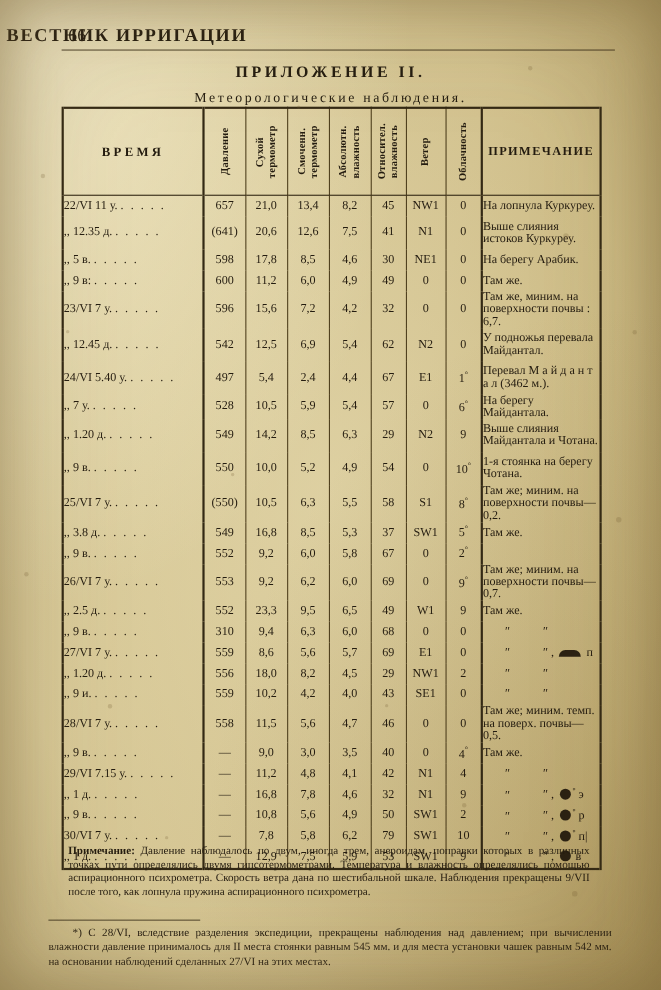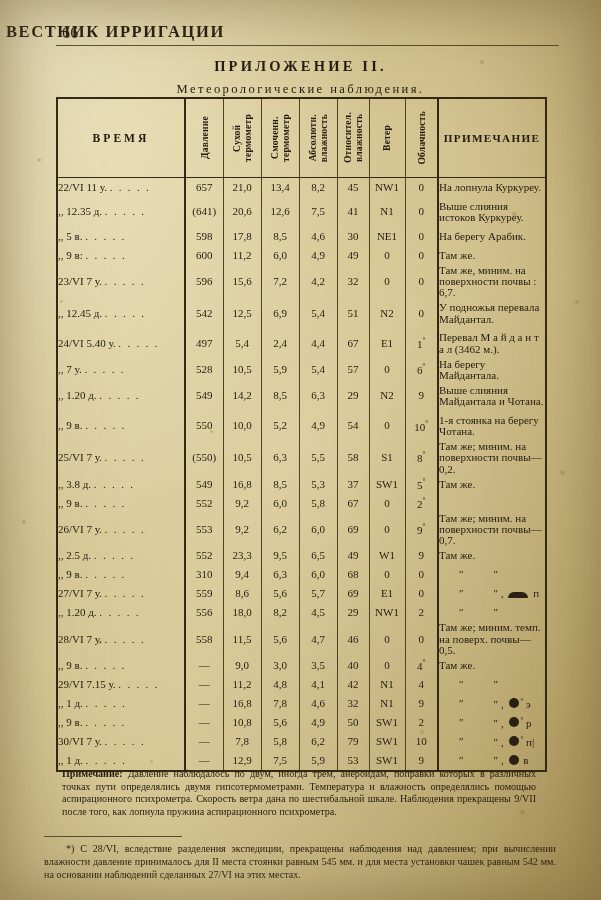--- a/index.html
+++ b/index.html
@@ -218,21 +218,21 @@
           <td class="c-num">0</td>
           <td class="c-num">0</td>
           <td class="c-note" style="border-left:2.2px solid #332914;border-right:2.2px solid #332914">Там же, миним. на поверхности почвы : 6,7.</td>
         </tr>
         <tr class="rowtall">
           <td class="c-time" style="border-left:2.2px solid #332914">,,      12.45 д. <span class="dots">. . . . .</span></td>
           <td class="c-num" style="border-left:2.2px solid #332914">542</td>
           <td class="c-num">12,5</td>
           <td class="c-num">6,9</td>
           <td class="c-num">5,4</td>
-          <td class="c-num">51</td>
+          <td class="c-num">62</td>
           <td class="c-num">N2</td>
           <td class="c-num">0</td>
           <td class="c-note" style="border-left:2.2px solid #332914;border-right:2.2px solid #332914">У подножья перевала Майдантал.</td>
         </tr>
         <tr class="rowtall">
           <td class="c-time" style="border-left:2.2px solid #332914">24/VI 5.40 у. <span class="dots">. . . . .</span></td>
           <td class="c-num" style="border-left:2.2px solid #332914">497</td>
           <td class="c-num">5,4</td>
           <td class="c-num">2,4</td>
           <td class="c-num">4,4</td>
@@ -353,20 +353,31 @@
         </tr>
         <tr class="rowpad">
           <td class="c-time" style="border-left:2.2px solid #332914">,,      1.20 д. <span class="dots">. . . . .</span></td>
           <td class="c-num" style="border-left:2.2px solid #332914">556</td>
           <td class="c-num">18,0</td>
           <td class="c-num">8,2</td>
           <td class="c-num">4,5</td>
           <td class="c-num">29</td>
           <td class="c-num">NW1</td>
           <td class="c-num">2</td>
+          <td class="c-note" style="border-left:2.2px solid #332914;border-right:2.2px solid #332914"><span class="dt1">″</span>″</td>
+        </tr>
+        <tr class="rowpad">
+          <td class="c-time" style="border-left:2.2px solid #332914">,,      9 и. <span class="dots">. . . . .</span></td>
+          <td class="c-num" style="border-left:2.2px solid #332914">559</td>
+          <td class="c-num">10,2</td>
+          <td class="c-num">4,2</td>
+          <td class="c-num">4,0</td>
+          <td class="c-num">43</td>
+          <td class="c-num">SE1</td>
+          <td class="c-num">0</td>
           <td class="c-note" style="border-left:2.2px solid #332914;border-right:2.2px solid #332914"><span class="dt1">″</span>″</td>
         </tr>
         <tr class="rowtall">
           <td class="c-time" style="border-left:2.2px solid #332914">28/VI 7 у. <span class="dots">. . . . .</span></td>
           <td class="c-num" style="border-left:2.2px solid #332914">558</td>
           <td class="c-num">11,5</td>
           <td class="c-num">5,6</td>
           <td class="c-num">4,7</td>
           <td class="c-num">46</td>
           <td class="c-num">0</td>

